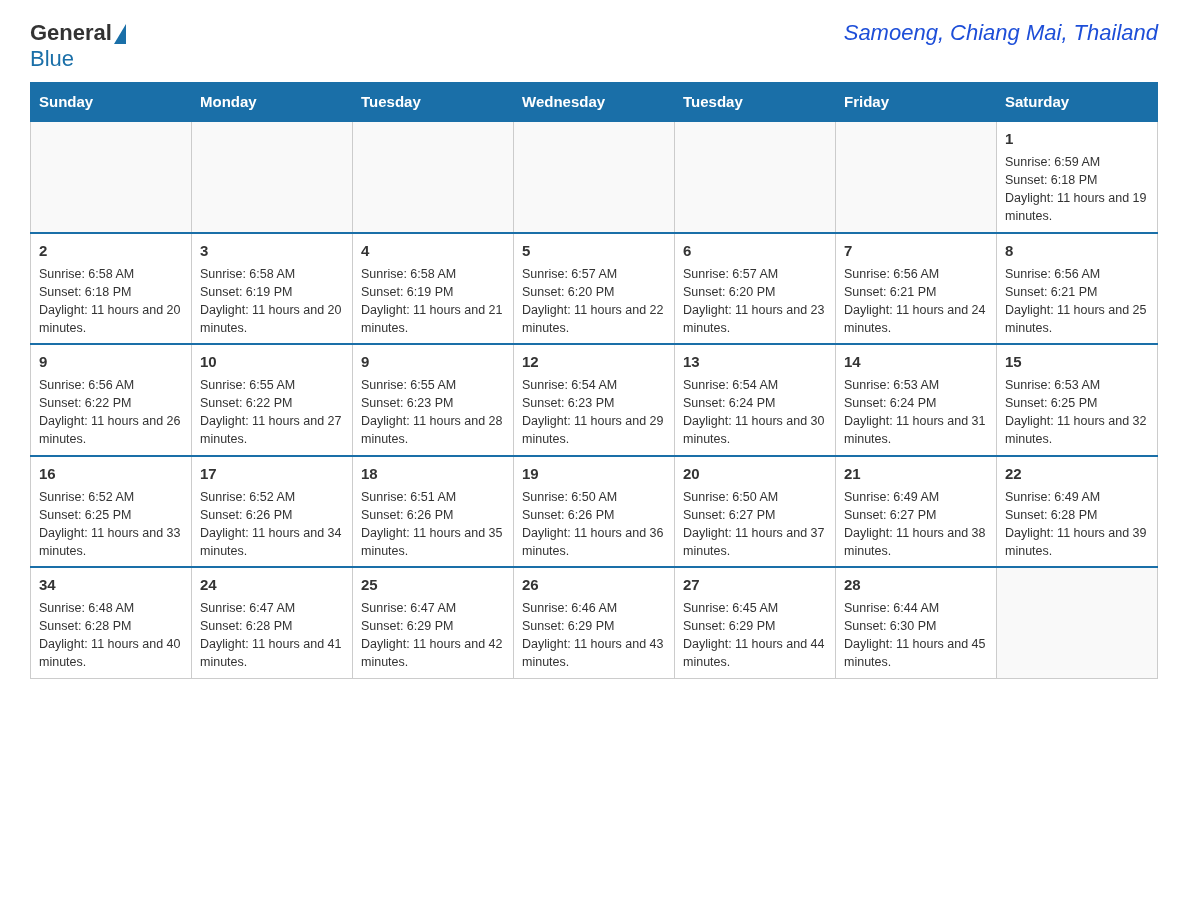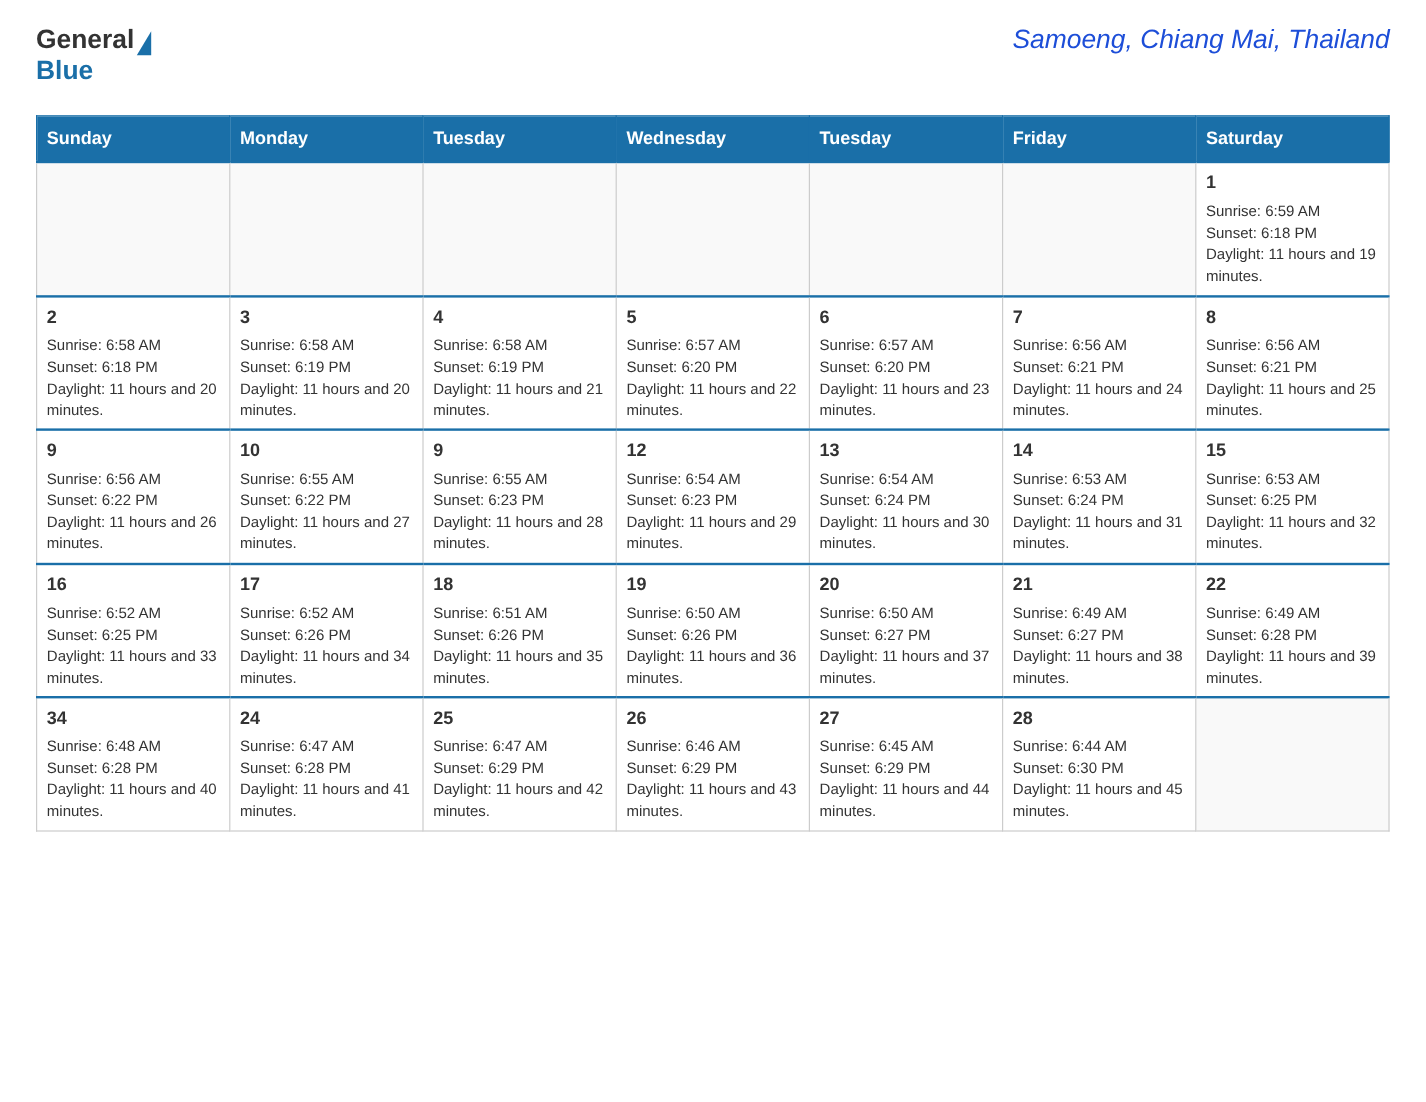--- a/index.html
+++ b/index.html
@@ -17,59 +17,59 @@
       align-items: flex-start;
       margin-bottom: 10px;
     }
     .logo {
       display: flex;
       flex-direction: column;
       align-items: flex-start;
     }
     .logo-top {
       display: flex;
-      align-items: flex-end;
+      align-items: center;
     }
     .logo-general {
       font-size: 22px;
       font-weight: bold;
       color: #333;
     }
     .logo-triangle {
       width: 0;
       height: 0;
       border-left: 12px solid transparent;
       border-right: 0px solid transparent;
       border-bottom: 20px solid #1a6fa8;
       margin-left: 2px;
       margin-top: 2px;
     }
     .logo-blue {
       font-size: 22px;
-      font-weight: bold;
+      font-weight: normal;
       color: #1a6fa8;
     }
     .title-block {
       text-align: right;
     }
     .month-title {
       font-size: 52px;
       font-weight: bold;
       color: #333;
       line-height: 1.1;
     }
     .location-title {
       font-size: 22px;
       color: #1d4ed8;
       font-style: italic;
     }
     .calendar {
       width: 100%;
       border-collapse: collapse;
-      margin-top: 24px;
+      margin-top: 10px;
     }
     .calendar th {
       background-color: #1a6fa8;
       color: #fff;
       font-size: 15px;
       font-weight: bold;
       padding: 10px 8px;
       text-align: left;
       border: 1px solid #1a6fa8;
     }

